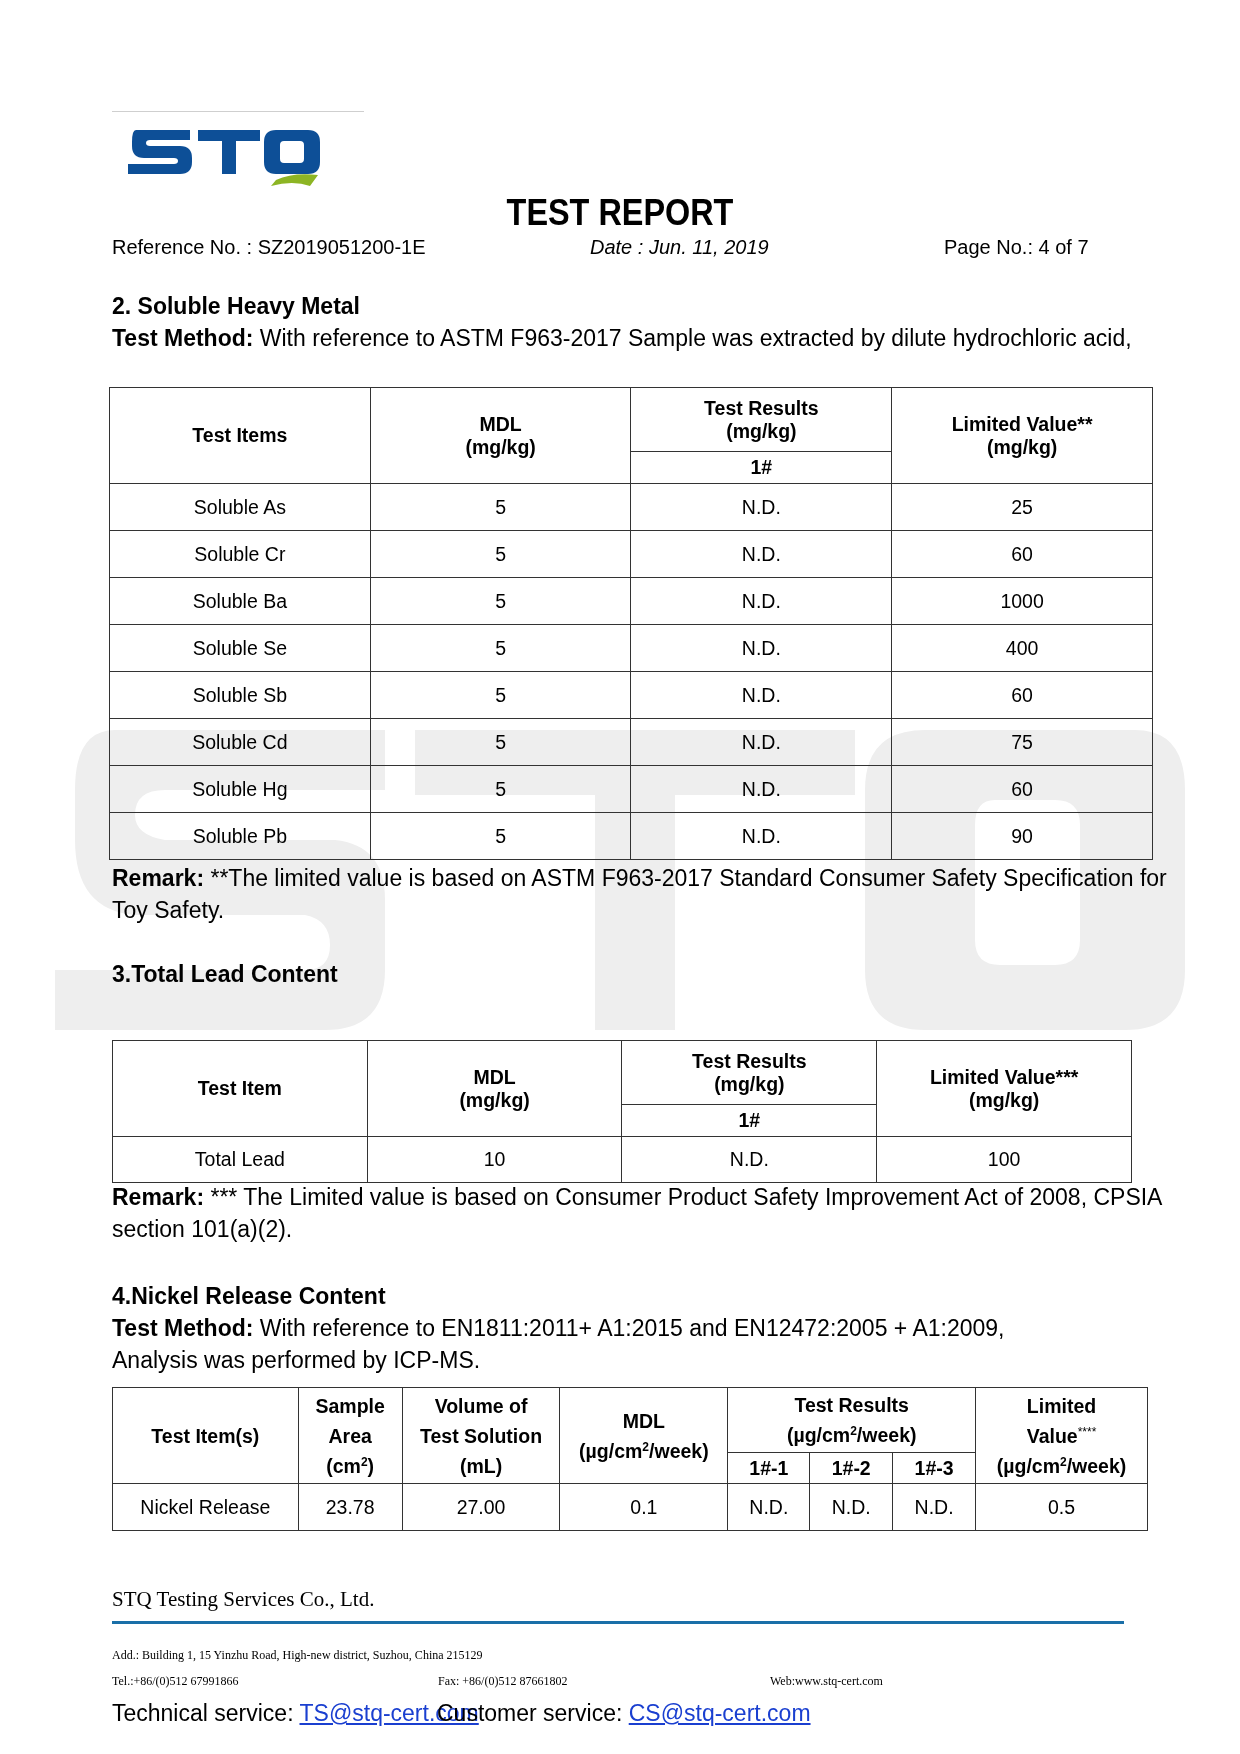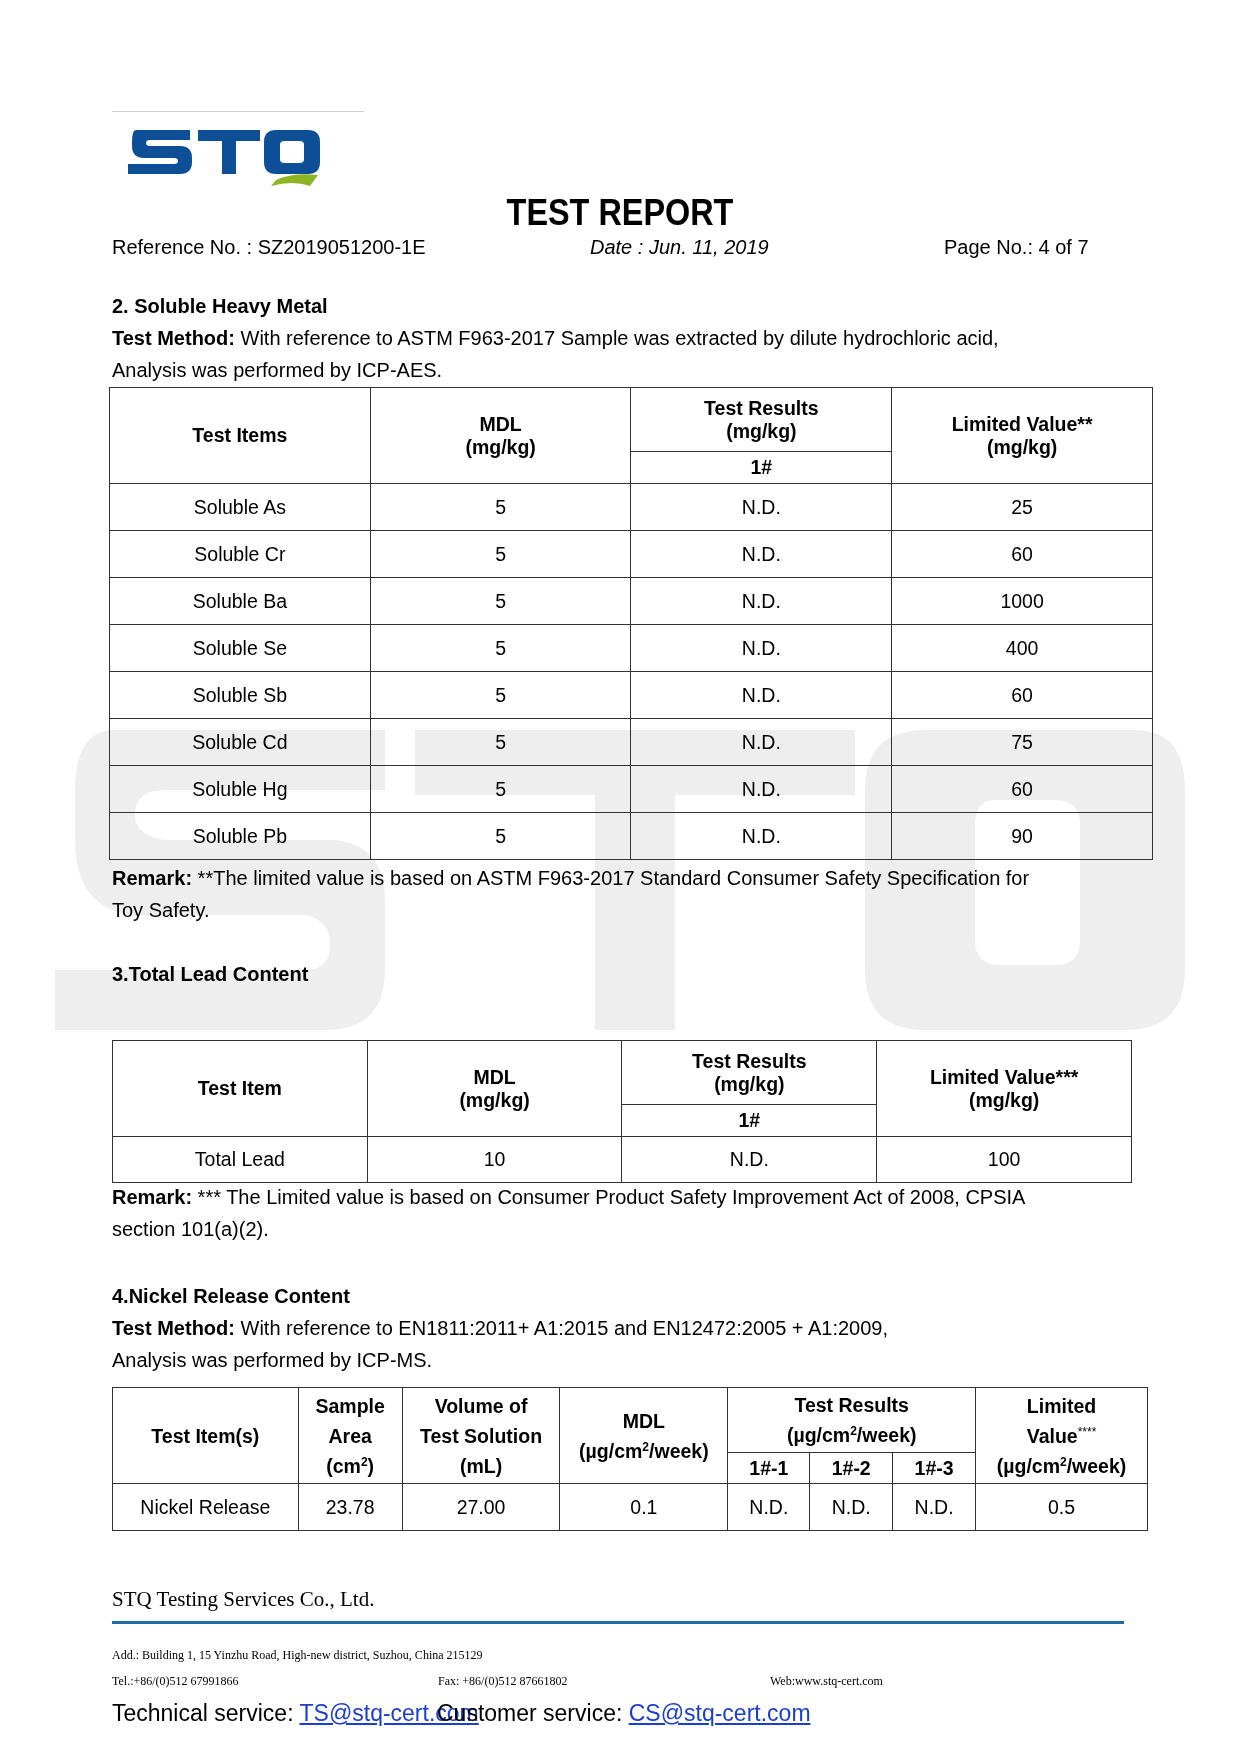--- a/index.html
+++ b/index.html
@@ -14,21 +14,21 @@
     .logo { position: absolute; left: 128px; top: 128px; width: 210px; height: 60px; }
 
     .title { position: absolute; left: 0; width: 1240px; top: 192px; text-align: center;
       font-family: "Liberation Sans", sans-serif; font-weight: bold; font-size: 36px; letter-spacing: 0px; transform: scaleX(0.9); }
 
     .meta { position: absolute; top: 236px; font-size: 20px; }
     .meta.ref { left: 112px; }
     .meta.date { left: 590px; font-style: italic; }
     .meta.page-no { left: 944px; }
 
-    .text { position: absolute; left: 112px; font-size: 20px; line-height: 32px; }
+    .text { position: absolute; left: 112px; font-size: 23px; line-height: 32px; }
     .text b { font-weight: bold; }
     .heading { font-weight: bold; }
 
     table { position: absolute; border-collapse: collapse; font-size: 19.5px; background: transparent; }
     td, th { border: 1.5px solid #333; text-align: center; vertical-align: middle; padding: 0; }
     th { font-weight: bold; }
 
     .t1 { left: 109px; top: 387px; width: 1044px; }
     .t1 col { width: 261px; }
     .t1 .hr1 th { height: 63px; }
@@ -77,21 +77,20 @@
   </svg>
 
   <div class="title">TEST REPORT</div>
 
   <div class="meta ref">Reference No. : SZ2019051200-1E</div>
   <div class="meta date">Date : Jun. 11, 2019</div>
   <div class="meta page-no">Page No.: 4 of 7</div>
 
   <div class="text heading" style="top:290px;">2. Soluble Heavy Metal</div>
   <div class="text" style="top:322px;"><b>Test Method:</b><span> With reference to ASTM F963-2017 Sample was extracted by dilute hydrochloric acid,</span></div>
-  <div class="text" style="top:354px;">Analysis was performed by ICP-AES.</div>
 
   <table class="t1">
     <colgroup>
         <col>
         <col>
         <col>
         <col>
       </colgroup>
     <tbody>
         <tr class="hr1">

